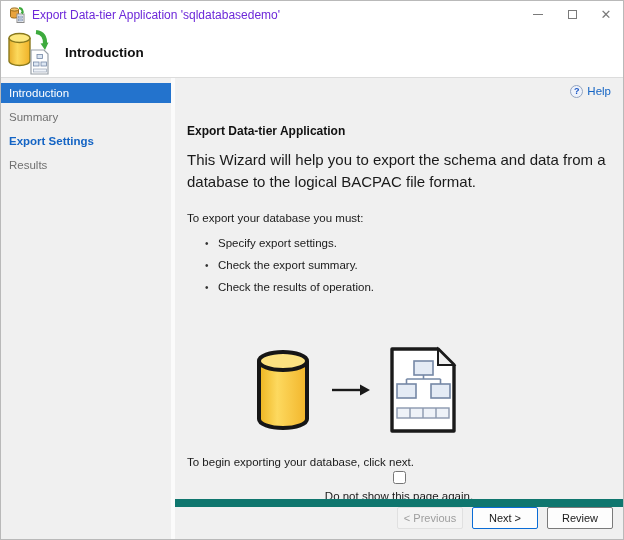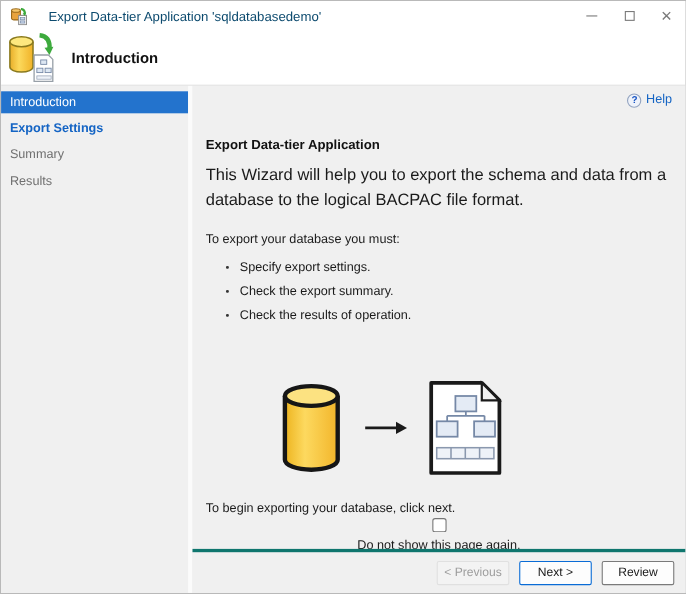--- a/index.html
+++ b/index.html
@@ -4,21 +4,21 @@
 <style>
   * { margin: 0; padding: 0; box-sizing: border-box; }
   html, body { width: 624px; height: 540px; }
   body { font-family: "Liberation Sans", sans-serif; color: #1a1a1a; background: #fff; }
 
   .window { width: 624px; height: 540px; border: 1px solid #b9b9b9; display: flex; flex-direction: column; background: #fff; }
 
   
   .titlebar { height: 27px; background: #ffffff; display: flex; align-items: center; flex: 0 0 auto; }
   .app-icon { width: 16px; height: 16px; margin: 0 7px 0 8px; display: inline-flex; }
-  .title-text { font-size: 12px; color: #0c4a6e; flex: 1 1 auto; white-space: nowrap; overflow: hidden; margin-left: 12px; }
+  .title-text { font-size: 12px; color: #6d28d9; flex: 1 1 auto; white-space: nowrap; overflow: hidden; }
   .win-controls { display: flex; height: 100%; }
   .win-btn { width: 34px; height: 100%; display: flex; align-items: center; justify-content: center; cursor: default; }
   .min-glyph { width: 10px; height: 0; border-top: 1px solid #7a7a7a; display: block; }
   .max-glyph { width: 9px; height: 9px; border: 1px solid #7a7a7a; display: block; background: transparent; }
   .close-glyph { font-size: 13px; color: #7a7a7a; line-height: 1; }
 
   
   .header { height: 50px; background: #ffffff; border-bottom: 1px solid #dcdcdc; display: flex; align-items: center; flex: 0 0 auto; }
   .header-icon { width: 50px; height: 46px; margin-left: 5px; display: inline-flex; }
   .header-title { font-size: 13.5px; font-weight: bold; color: #111; margin-left: 9px; }
@@ -49,21 +49,21 @@
   .bullet-char { width: 13px; flex: 0 0 auto; color: #333; font-size: 10px; }
 
   .graphic { margin-top: 54px; display: flex; align-items: center; padding-left: 68px; height: 90px; }
   .graphic .arrow { margin: 0 18px 0 20px; }
 
   .footer-text { margin-top: 19px; font-size: 11.5px; color: #1a1a1a; }
   .checkbox-row { margin-top: 3px; display: flex; align-items: center; gap: 6px; font-size: 11.5px; color: #1a1a1a; cursor: default; flex-direction: column; }
   .checkbox-row input { width: 13px; height: 13px; margin: 0; accent-color: #fff; }
 
   
-  .button-bar { flex: 0 0 40px; border-top: 3px solid #0f766e; background: #f0f0f0; display: flex; align-items: center; justify-content: flex-end; gap: 9px; padding-right: 10px; }
+  .button-bar { flex: 0 0 40px; border-top: 8px solid #0f766e; background: #f0f0f0; display: flex; justify-content: flex-end; gap: 9px; padding-right: 10px; }
   .btn { width: 66px; height: 22px; font-family: "Liberation Sans", sans-serif; font-size: 11px; border-radius: 2px; background: #fdfdfd; border: 1px solid #7a7a7a; color: #1a1a1a; cursor: default; }
   .btn.primary { border: 1px solid #0a6cd6; }
   .btn.disabled { background: #f3f3f3; border: 1px solid #e0e0e0; color: #9d9d9d; }
 </style>
 </head>
 <body>
 
 <div class="window">
 
   <div class="titlebar">
@@ -113,22 +113,22 @@
         <path d="M34.5 13.5 l4.5 6.5 3.5-7.5 z" fill="#3daa3d"></path>
       </svg>
     </span>
     <span class="header-title">Introduction</span>
   </div>
 
   <div class="body-row">
 
     <div class="sidebar">
       <div class="step selected">Introduction</div>
+      <div class="step dim">Summary</div>
       <div class="step link">Export Settings</div>
-      <div class="step dim">Summary</div>
       <div class="step dim">Results</div>
     </div>
     <div class="v-divider"></div>
 
     <div class="content-col">
       <div class="main">
 
         <div class="help-row">
           <a class="help-link">
             <span class="help-icon">?</span>

